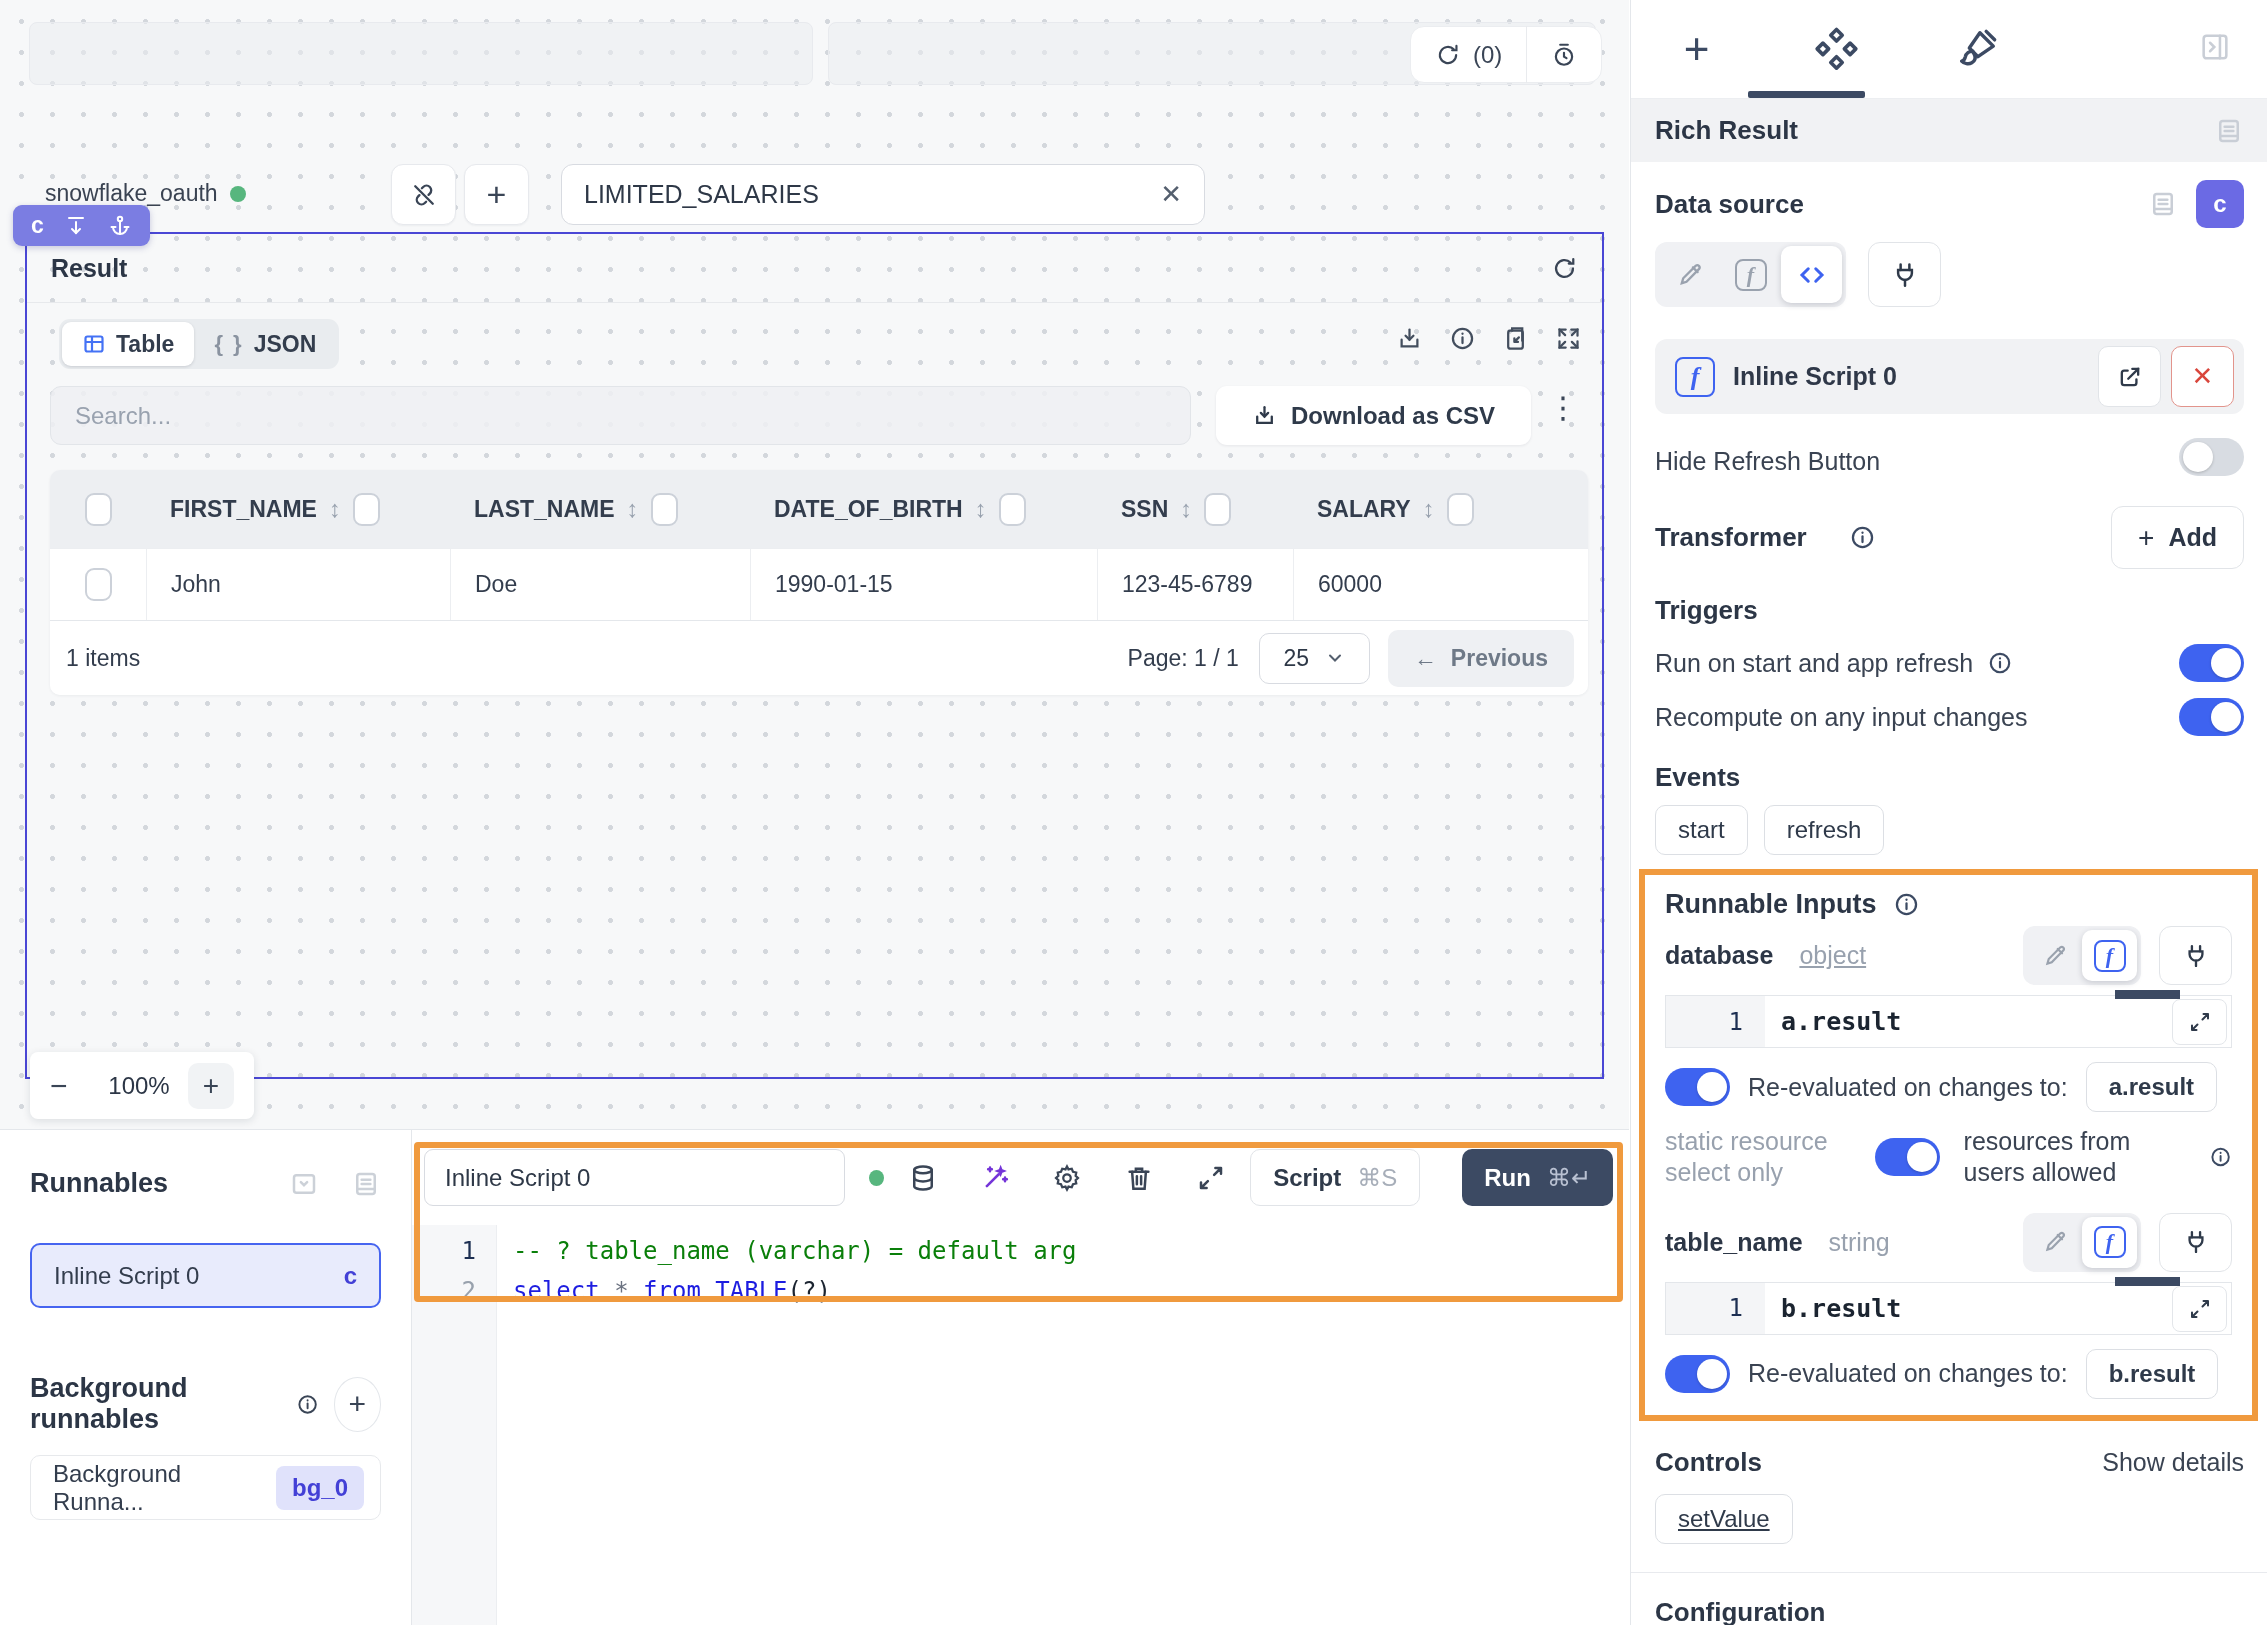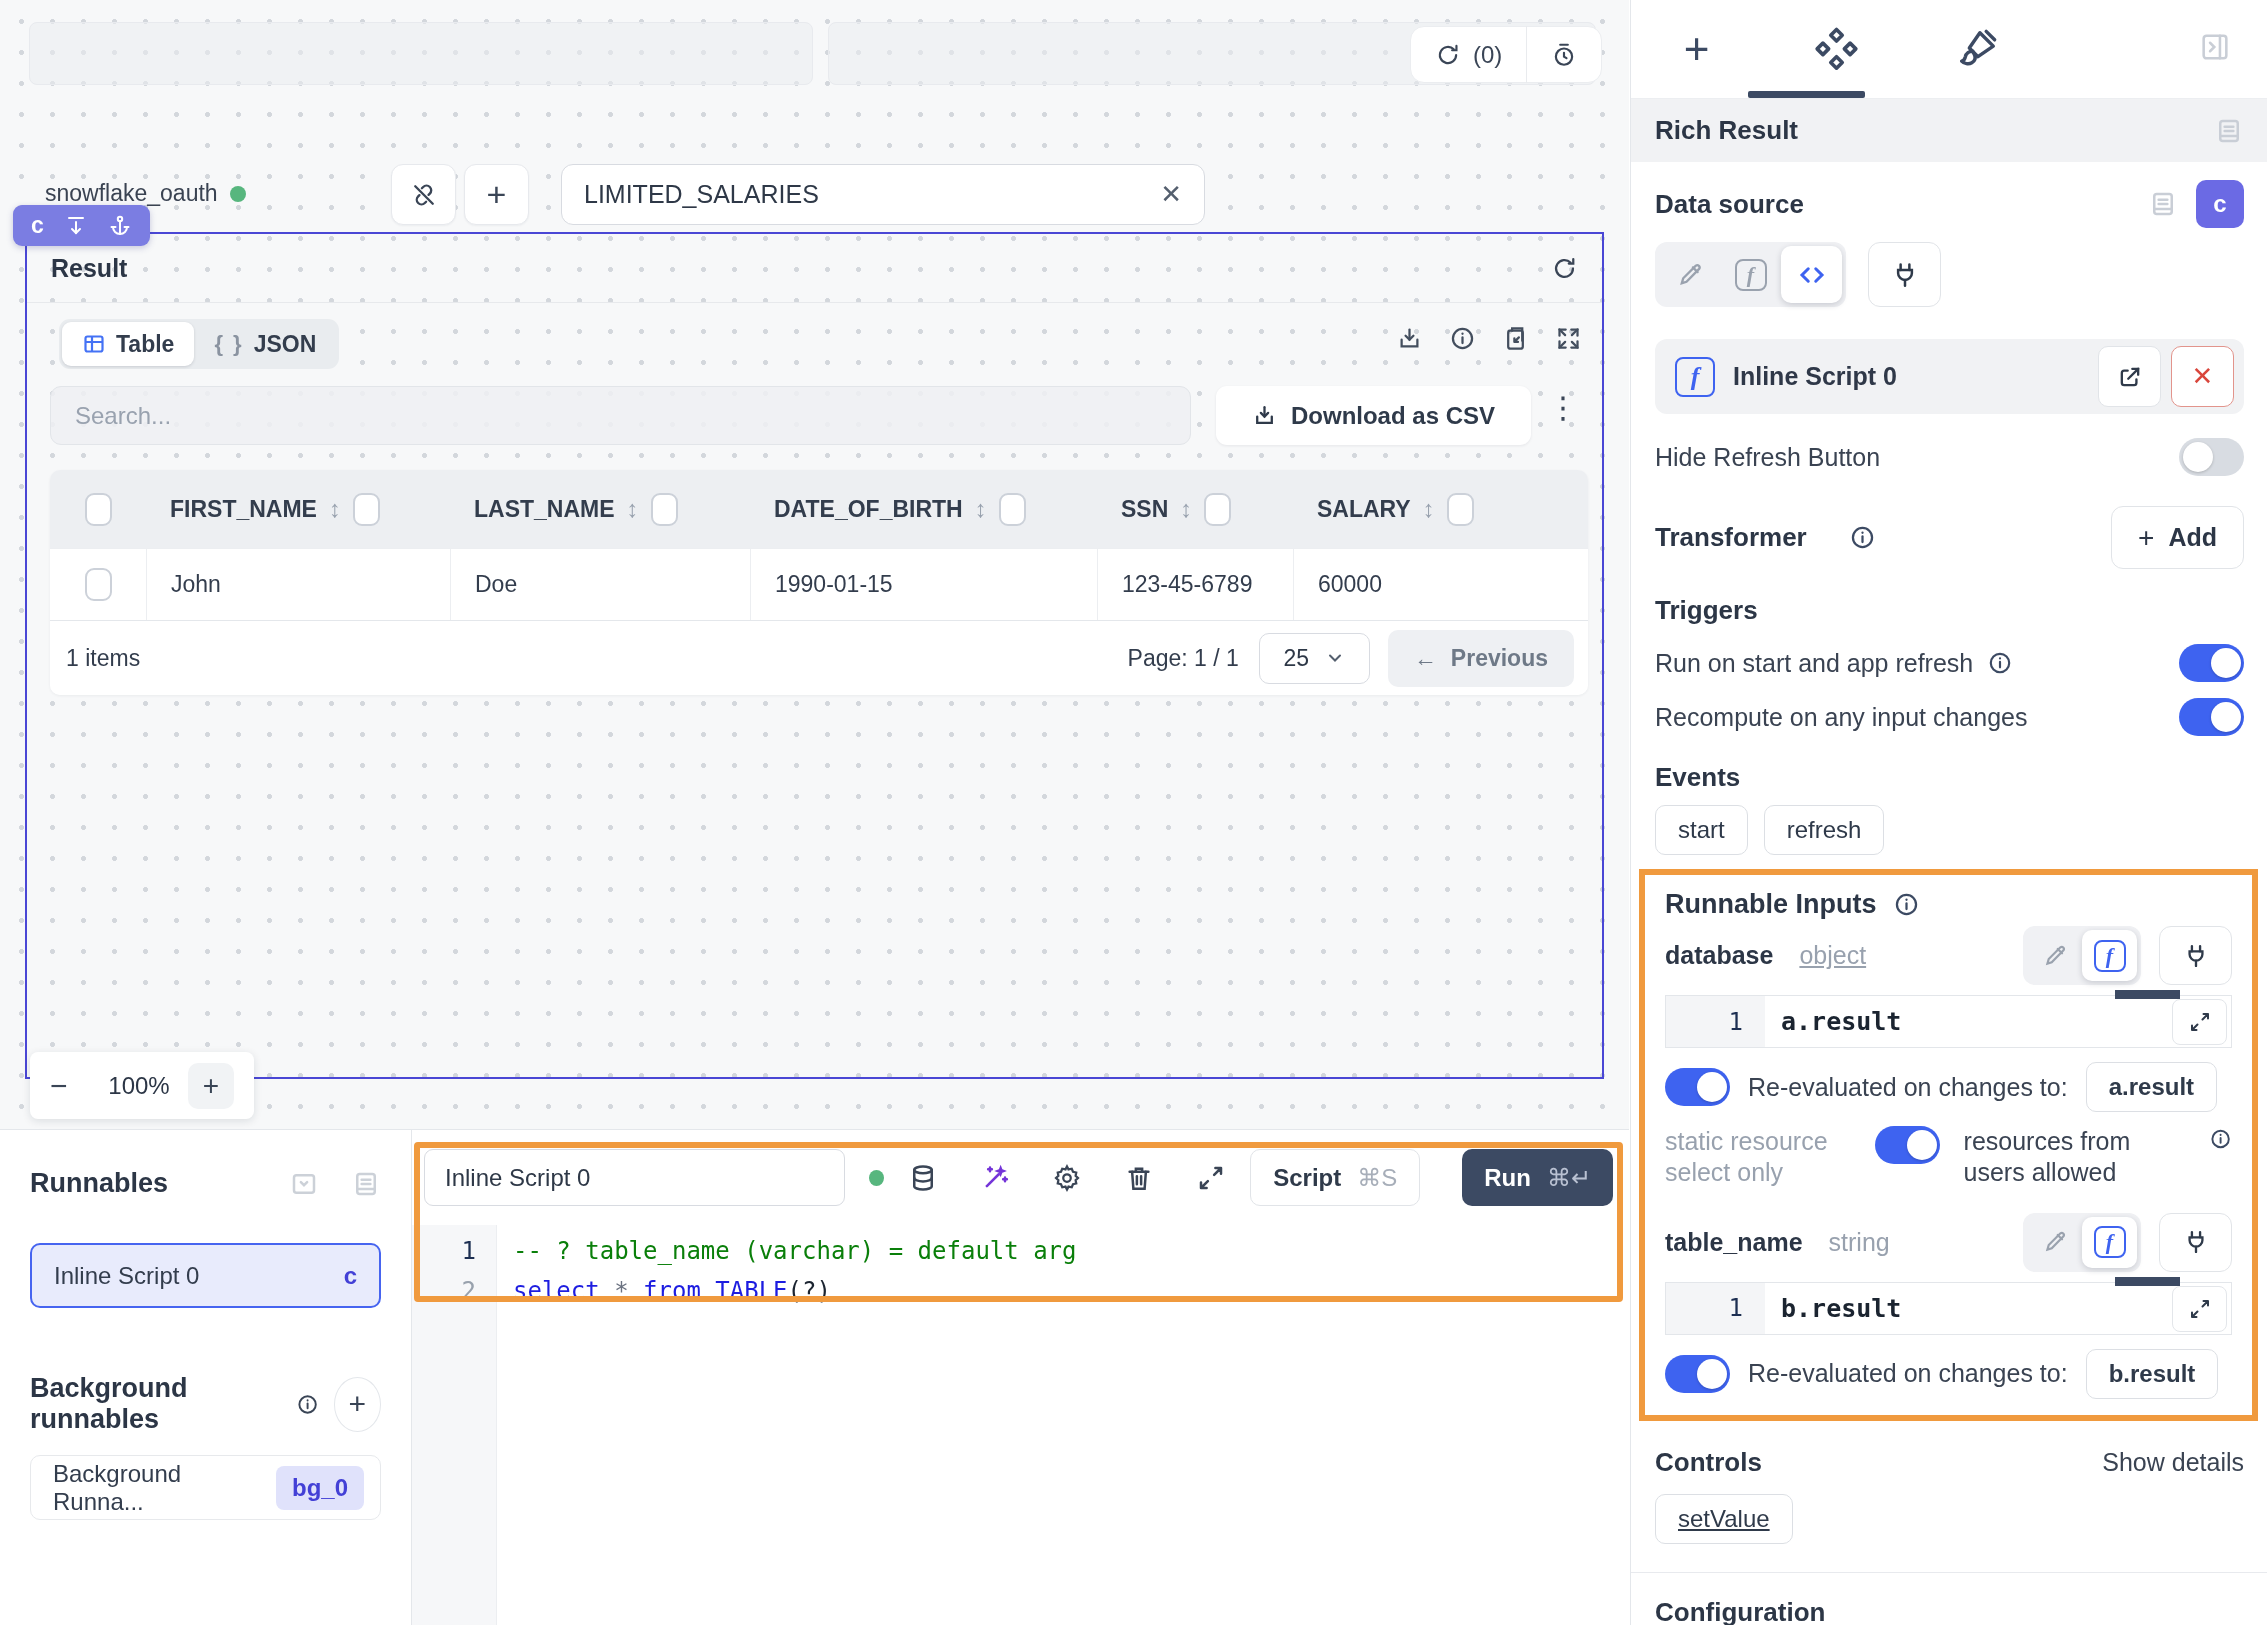--- a/index.html
+++ b/index.html
@@ -503,21 +503,21 @@
         <div class="mini-btn">
           <svg width="28" height="28" viewBox="0 0 24 24" fill="none" stroke="currentColor" stroke-width="2" stroke-linecap="round">
               <path d="M14 5h5v5"></path>
               <path d="M19 5l-8.5 8.5"></path>
               <path d="M10 6.5H7a2 2 0 0 0-2 2V17a2 2 0 0 0 2 2h8.5a2 2 0 0 0 2-2v-3"></path>
             </svg>
         </div>
         <div class="mini-btn red">✕</div>
       </div>
 
-      <div class="row" style="margin-top:24px;">
+      <div class="row" style="margin-top:24px;align-items:flex-end;">
         <span class="sub-label">Hide Refresh Button</span>
         <span class="toggle" style="margin-left:auto;"></span>
       </div>
 
       <div class="row" style="margin-top:30px;gap:28px;">
         <span class="sec-title">Transformer</span>
         <svg class="info-ic" width="27" height="27" viewBox="0 0 24 24" fill="none" stroke="#3c4a63" stroke-width="2" stroke-linecap="round" style="margin-left:14px;">
             <circle cx="12" cy="12" r="8.5"></circle>
             <path d="M12 11v5"></path>
             <path d="M12 7.6v.2"></path>
@@ -599,21 +599,21 @@
               </svg>
           </span>
         </div>
 
         <div class="row" style="margin-top:14px;gap:18px;">
           <span class="toggle on"></span>
           <span class="sub-label">Re-evaluated on changes to:</span>
           <span class="chip bold">a.result</span>
         </div>
 
-        <div class="row" style="margin-top:14px;gap:24px;align-items:flex-start;">
+        <div class="row" style="margin-top:14px;gap:24px;align-items:center;">
           <span class="sub-label gray wrap2" style="width:208px;">static resource select only</span>
           <span class="toggle on"></span>
           <span class="sub-label wrap2" style="width:248px;">resources from users allowed</span>
           <svg class="info-ic" width="26" height="26" viewBox="0 0 24 24" fill="none" stroke="#3c4a63" stroke-width="2" stroke-linecap="round" style="margin-left:auto;">
               <circle cx="12" cy="12" r="8.5"></circle>
               <path d="M12 11v5"></path>
               <path d="M12 7.6v.2"></path>
             </svg>
         </div>
 

